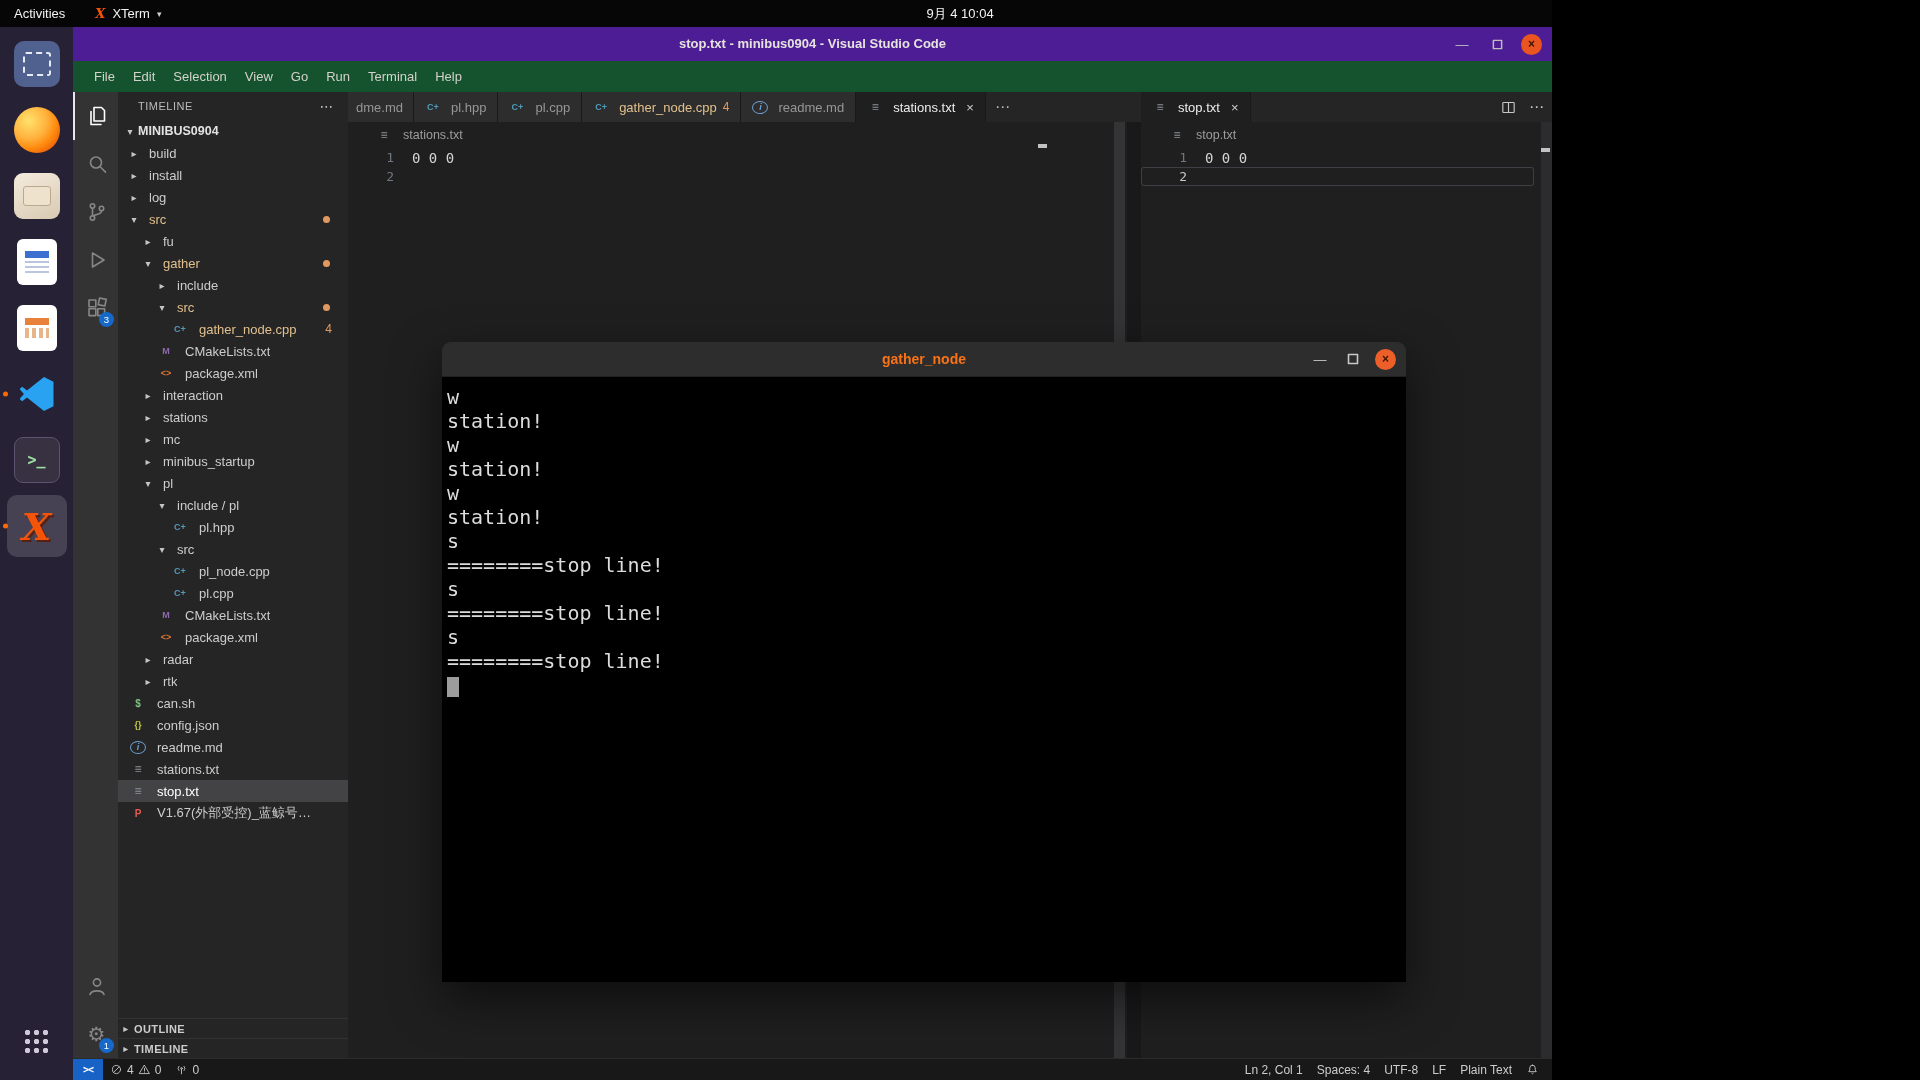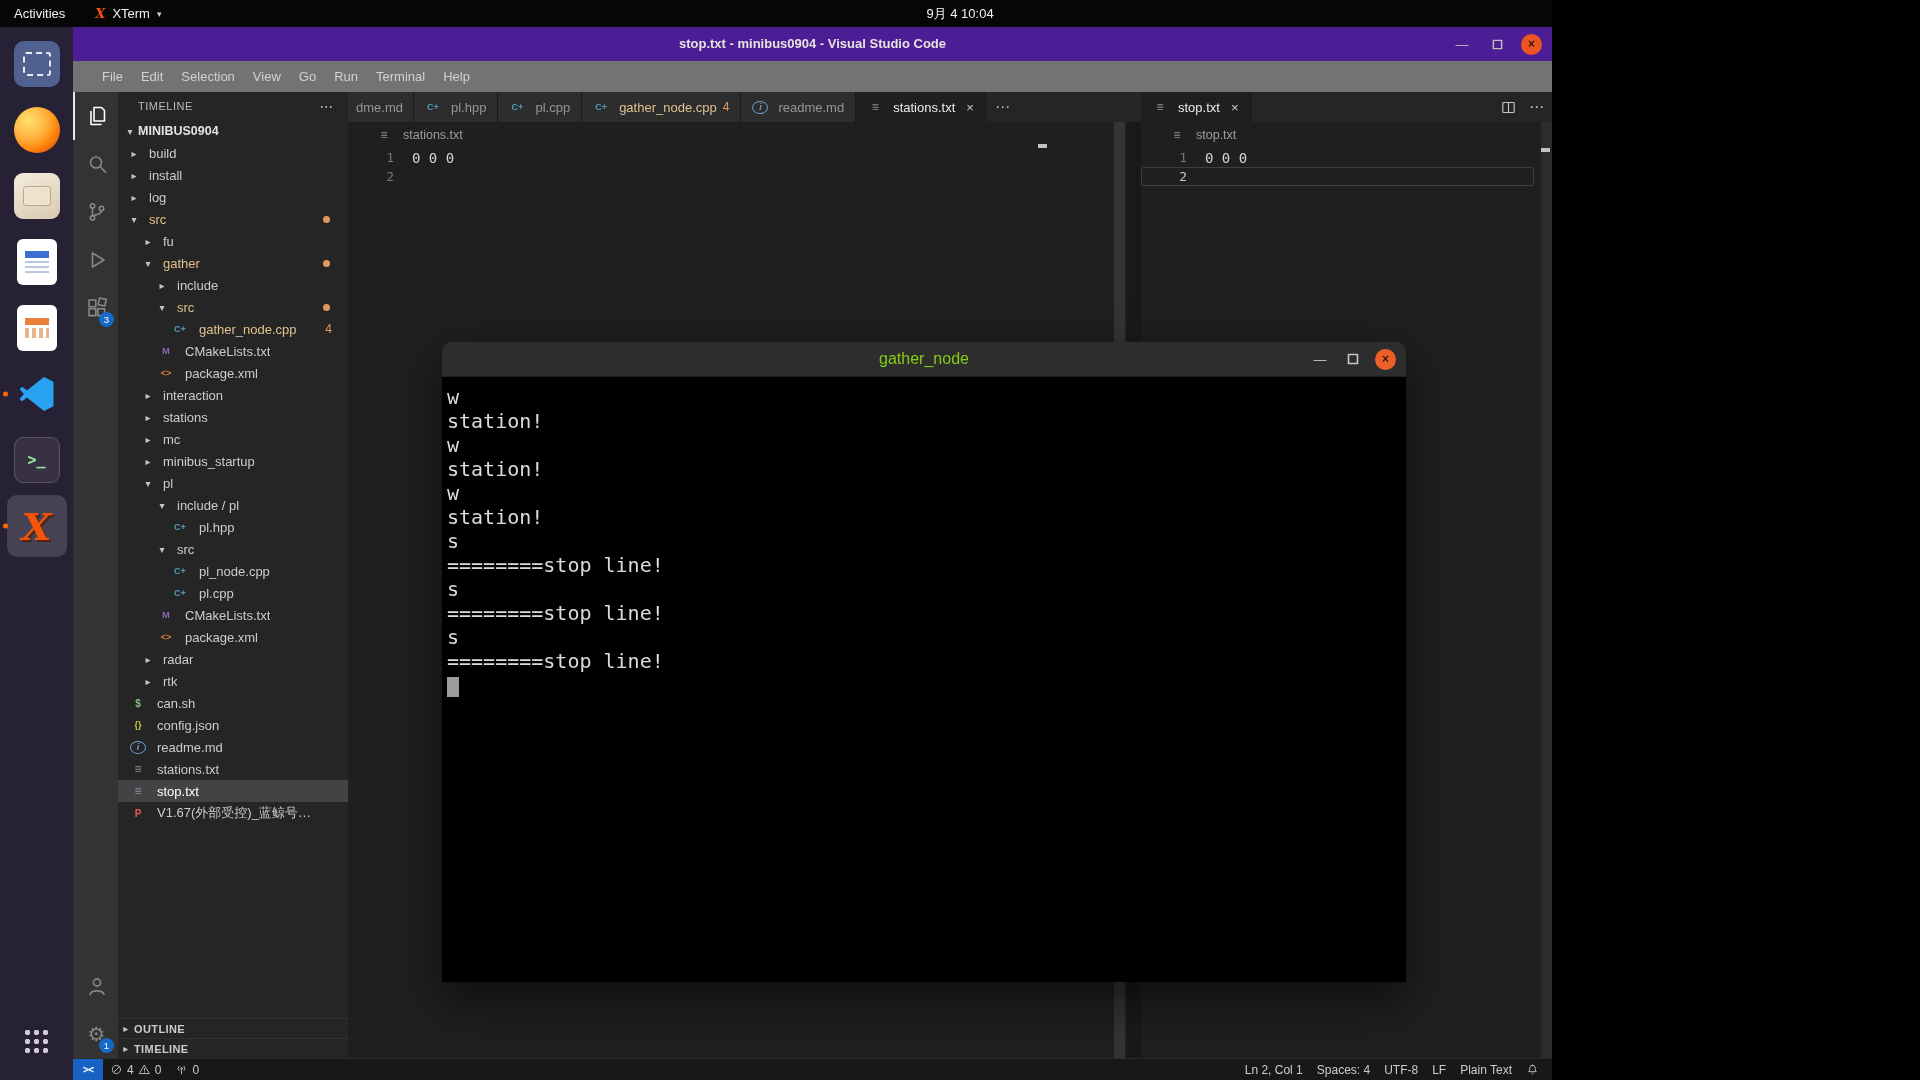--- a/index.html
+++ b/index.html
@@ -42,21 +42,21 @@
   .di-xterm::before { content:"X"; font:italic 700 38px "DejaVu Serif",serif; color:#f4540a; text-shadow:2px 2px 0 rgba(90,25,0,.8); }
   .di-show-apps::before { content:""; width:27px; height:27px; background-image:radial-gradient(circle,#cfc9d9 2.5px,transparent 3px); background-size:9px 9px; }
 
   
   .vscode { position:absolute; left:73px; top:27px; right:0; bottom:0; background:#1f1f1f; z-index:10; }
   .vsc-titlebar { position:absolute; top:0; left:0; right:0; height:34px; background:#4c1d95; }
   .vsc-title { position:absolute; left:0; right:0; text-align:center; line-height:34px; font-size:13px; font-weight:700; color:#e6e3df; }
   .vsc-controls { position:absolute; right:10px; top:0; height:34px; display:flex; align-items:center; gap:13px; z-index:2; }
   .wbtn { width:22px; height:22px; display:flex; align-items:center; justify-content:center; color:#c2beb9; font-size:13px; }
   .wbtn.close { background:#e95420; border-radius:50%; color:#3c1403; font-size:12px; font-weight:700; width:21px; height:21px; }
-  .vsc-menubar { position:absolute; top:34px; left:0; right:0; height:31px; background:#737373; display:flex; align-items:center; padding-left:20px; }
+  .vsc-menubar { position:absolute; top:34px; left:0; right:0; height:31px; background:#14532d; display:flex; align-items:center; padding-left:12px; }
   .menu-item { padding:0 9px; font-size:13px; color:#d5d1cc; }
 
   .vsc-body { position:absolute; top:65px; left:0; right:0; bottom:22px; display:flex; }
 
   
   .activity-bar { width:45px; background:#333333; display:flex; flex-direction:column; align-items:stretch; }
   .ab-item { position:relative; height:48px; display:flex; align-items:center; justify-content:center; color:#878787; border-left:2px solid transparent; }
   .ab-item.active { color:#ffffff; border-left:2px solid #e7e7e7; }
   .ab-spacer { flex:1; }
   .ab-badge { position:absolute; right:4px; bottom:5px; min-width:15px; height:15px; border-radius:8px; background:#1669c9; color:#fff; font-size:9.5px; display:flex; align-items:center; justify-content:center; padding:0 3px; }
@@ -120,21 +120,21 @@
   
   .vsc-statusbar { position:absolute; left:0; right:0; bottom:0; height:22px; background:#181818; border-top:1px solid #2b2b2b; display:flex; justify-content:space-between; align-items:center; font-size:12px; color:#cccccc; }
   .sb-left,.sb-right { display:flex; align-items:center; height:100%; }
   .sb-remote { width:30px; height:100%; background:#1862c6; display:flex; align-items:center; justify-content:center; font:700 10px "DejaVu Sans Mono",monospace; color:#fff; letter-spacing:-1px; }
   .sb-item { display:flex; align-items:center; gap:4px; padding:0 7px; height:100%; }
   .sb-right { margin-right:6px; }
 
   
   .xterm { position:absolute; left:442px; top:342px; width:964px; height:640px; z-index:40; box-shadow:0 18px 48px rgba(0,0,0,.55); border-radius:9px 9px 2px 2px; }
   .xt-titlebar { height:35px; background:#2d2d2d; border-radius:9px 9px 0 0; position:relative; display:flex; align-items:center; justify-content:center; border-bottom:1px solid #202020; }
-  .xt-title { font-size:16px; font-weight:400; color:#84cc16; }
+  .xt-title { font-size:14px; font-weight:700; color:#f97316; }
   .xt-controls { position:absolute; right:10px; display:flex; align-items:center; gap:11px; }
   .xt-btn { width:22px; height:22px; display:flex; align-items:center; justify-content:center; color:#c8c8c8; font-size:13px; }
   .xt-close { width:21px; height:21px; border-radius:50%; background:#ec5f29; color:#3d1503; font-size:12px; font-weight:700; display:flex; align-items:center; justify-content:center; }
   .xt-body { height:605px; background:#000; padding:8px 5px; overflow:hidden; }
   .tline { font-family:"DejaVu Sans Mono",monospace; font-size:20px; line-height:24px; color:#dcdcdc; white-space:pre; }
   .term-cursor { display:inline-block; width:12px; height:20px; background:#9c9c9c; vertical-align:middle; }
 
   
   .ime { position:absolute; left:1772px; top:1000px; height:31px; background:linear-gradient(#2877dd,#155bb9); border-radius:5px; display:flex; align-items:center; gap:7px; padding:0 9px; z-index:60; color:#fff; }
   .ime-item { font-size:14px; }

